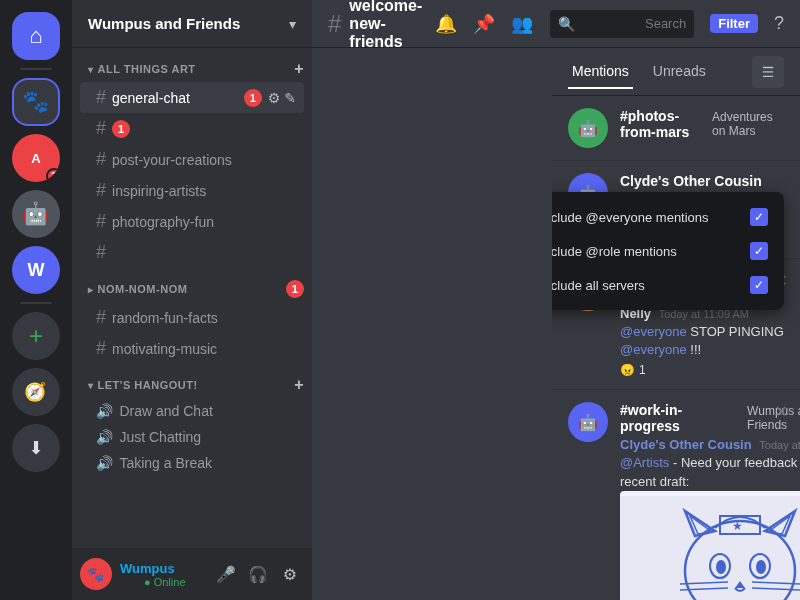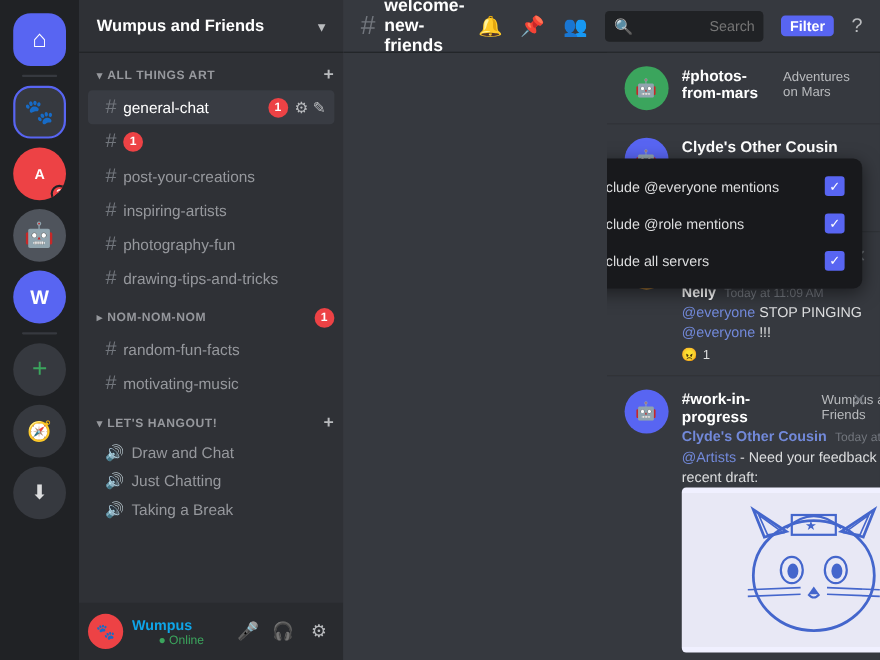--- a/index.html
+++ b/index.html
@@ -223,21 +223,20 @@
       <div class="channel-item">
         <span class="ch-hash">#</span>
         <span class="ch-name">inspiring-artists</span>
       </div>
       <div class="channel-item">
         <span class="ch-hash">#</span>
         <span class="ch-name">photography-fun</span>
       </div>
       <div class="channel-item">
         <span class="ch-hash">#</span>
-        <span class="ch-name">drawing-tips-and-tricks</span>
       </div>
 
       <div class="channel-category" style="margin-top:8px;">
         <div class="cat-left">
           <span class="cat-chevron">▸</span>
           <span>nom-nom-nom</span>
         </div>
         <span class="ch-badge" style="background:#ed4245;color:#fff;border-radius:50%;width:18px;height:18px;font-size:11px;display:flex;align-items:center;justify-content:center;font-weight:700;">1</span>
       </div>
       <div class="channel-item">
@@ -298,20 +297,27 @@
           <span class="search-icon">🔍</span>
           <input type="text" placeholder="Search" style="">
         </div>
         <div class="filter-btn">Filter</div>
         <span class="header-icon">?</span>
       </div>
     </div>
 
     <div class="notification-dropdown">
 
+      <div class="notif-tabs">
+        <div class="notif-tab active">Mentions</div>
+        <div class="notif-tab">Unreads</div>
+        <div class="notif-filter-icon">
+          <span style="font-size:14px;">☰</span>
+        </div>
+      </div>
 
       <div class="notif-list">
 
         <div class="notif-item">
           <div class="notif-item-avatar" style="background:#3ba55d;">🤖</div>
           <div class="notif-item-content">
             <div class="notif-item-header">
               <span class="notif-channel-name">#photos-from-mars</span>
               <span class="notif-server-name">Adventures on Mars</span>
             </div>

